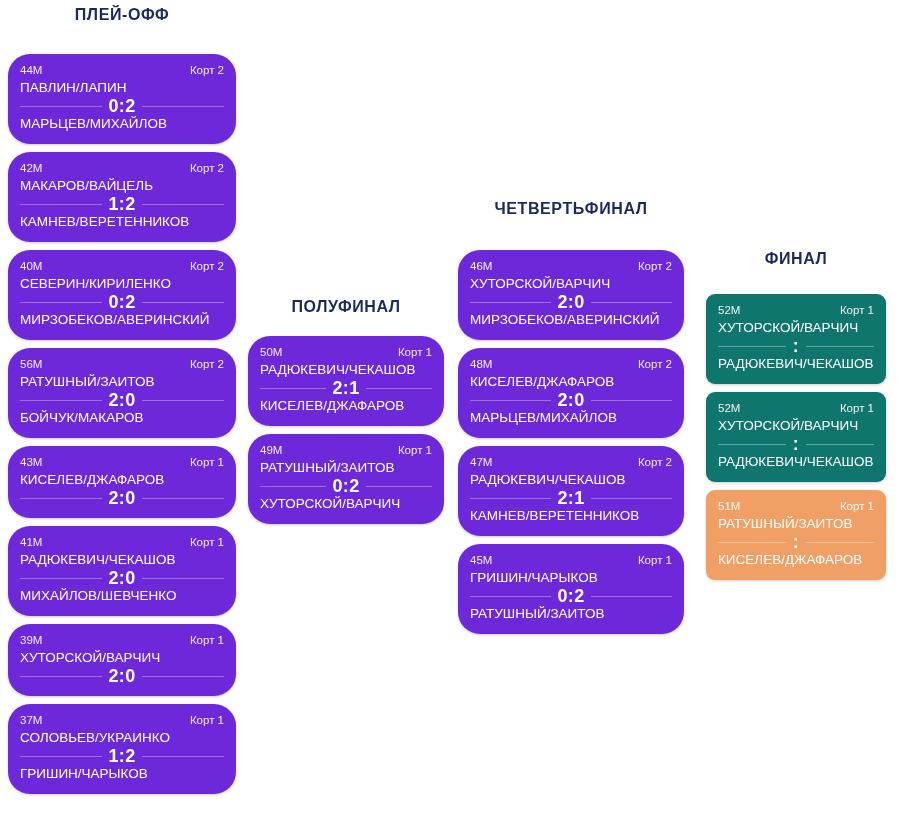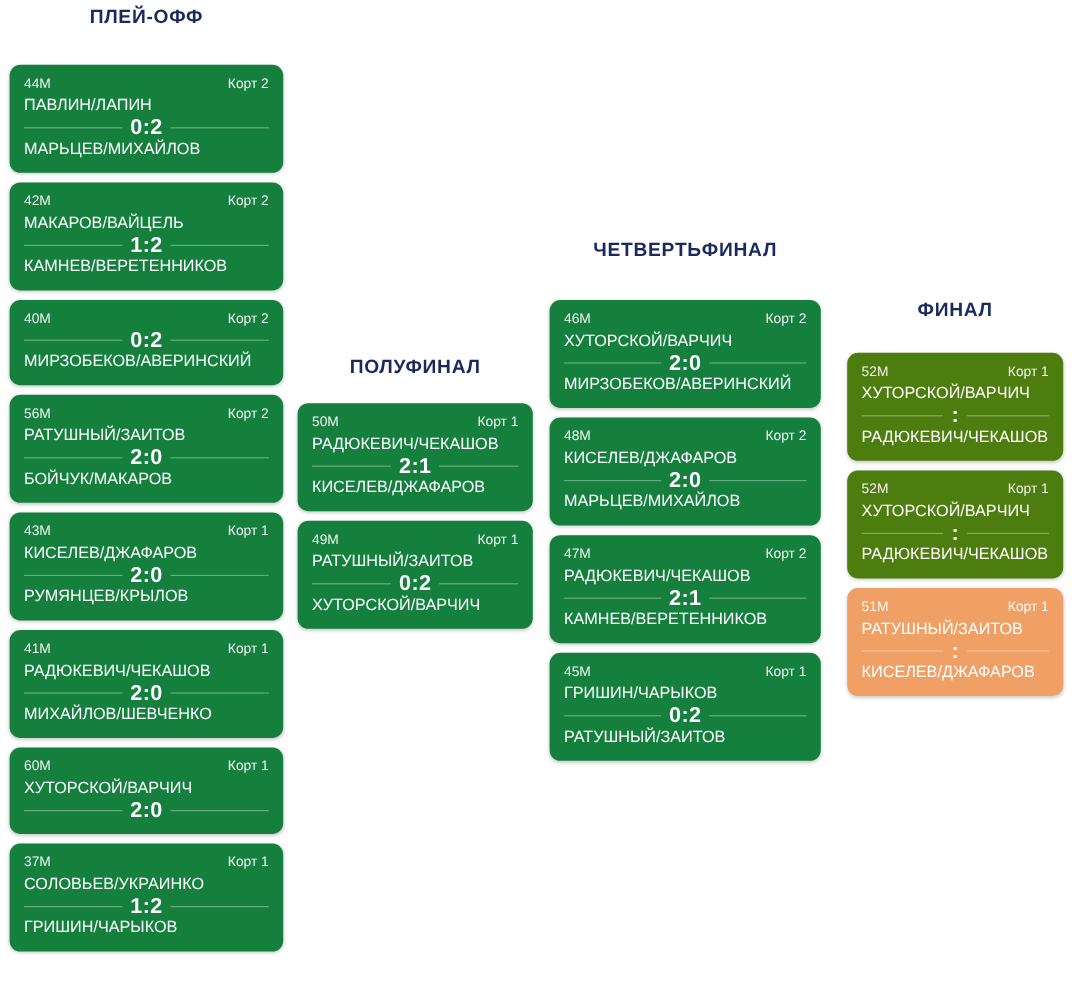--- a/index.html
+++ b/index.html
@@ -46,22 +46,22 @@
   .match-card {
     box-sizing: border-box;
     border-radius: 9px;
     padding: 9px 12px 11px 12px;
     margin-bottom: 8px;
     box-shadow: 0 1px 3px rgba(0,0,0,0.20);
     color: #ffffff;
     overflow: hidden;
   }
 
-  .match-card.blue   { background: #15803d; }
-  .match-card.amber  { background: #4d7c0f; }
+  .match-card.blue   { background: #6d28d9; border-radius: 22px; }
+  .match-card.amber  { background: #0f766e; }
   .match-card.salmon { background: #f0a065; }
 
   .card-head {
     display: flex;
     justify-content: space-between;
     align-items: baseline;
     font-size: 11.5px;
     line-height: 14px;
     color: rgba(255,255,255,0.92);
     margin-bottom: 2px;
@@ -130,20 +130,21 @@
             <span class="score">1:2</span>
             <span class="rule"></span>
           </div>
           <div class="team">КАМНЕВ/ВЕРЕТЕННИКОВ</div>
         </div>
         <div class="match-card blue">
           <div class="card-head">
             <span class="match-id">40M</span>
             <span class="court">Корт 2</span>
           </div>
+          <div class="team">СЕВЕРИН/КИРИЛЕНКО</div>
           <div class="score-row">
             <span class="rule"></span>
             <span class="score">0:2</span>
             <span class="rule"></span>
           </div>
           <div class="team">МИРЗОБЕКОВ/АВЕРИНСКИЙ</div>
         </div>
         <div class="match-card blue">
           <div class="card-head">
             <span class="match-id">56M</span>
@@ -161,38 +162,37 @@
           <div class="card-head">
             <span class="match-id">43M</span>
             <span class="court">Корт 1</span>
           </div>
           <div class="team">КИСЕЛЕВ/ДЖАФАРОВ</div>
           <div class="score-row">
             <span class="rule"></span>
             <span class="score">2:0</span>
             <span class="rule"></span>
           </div>
-          <div class="team">РУМЯНЦЕВ/КРЫЛОВ</div>
         </div>
         <div class="match-card blue">
           <div class="card-head">
             <span class="match-id">41M</span>
             <span class="court">Корт 1</span>
           </div>
           <div class="team">РАДЮКЕВИЧ/ЧЕКАШОВ</div>
           <div class="score-row">
             <span class="rule"></span>
             <span class="score">2:0</span>
             <span class="rule"></span>
           </div>
           <div class="team">МИХАЙЛОВ/ШЕВЧЕНКО</div>
         </div>
         <div class="match-card blue">
           <div class="card-head">
-            <span class="match-id">60M</span>
+            <span class="match-id">39M</span>
             <span class="court">Корт 1</span>
           </div>
           <div class="team">ХУТОРСКОЙ/ВАРЧИЧ</div>
           <div class="score-row">
             <span class="rule"></span>
             <span class="score">2:0</span>
             <span class="rule"></span>
           </div>
         </div>
         <div class="match-card blue">

